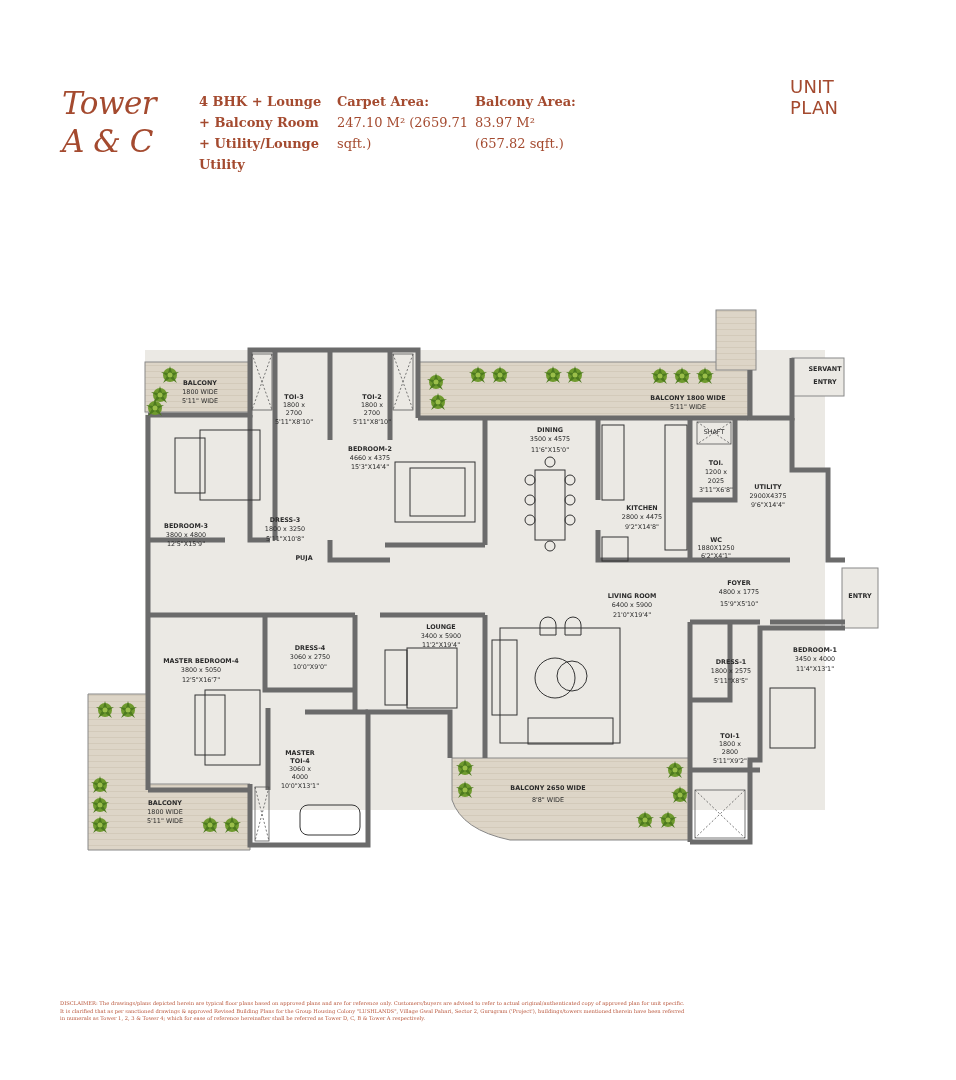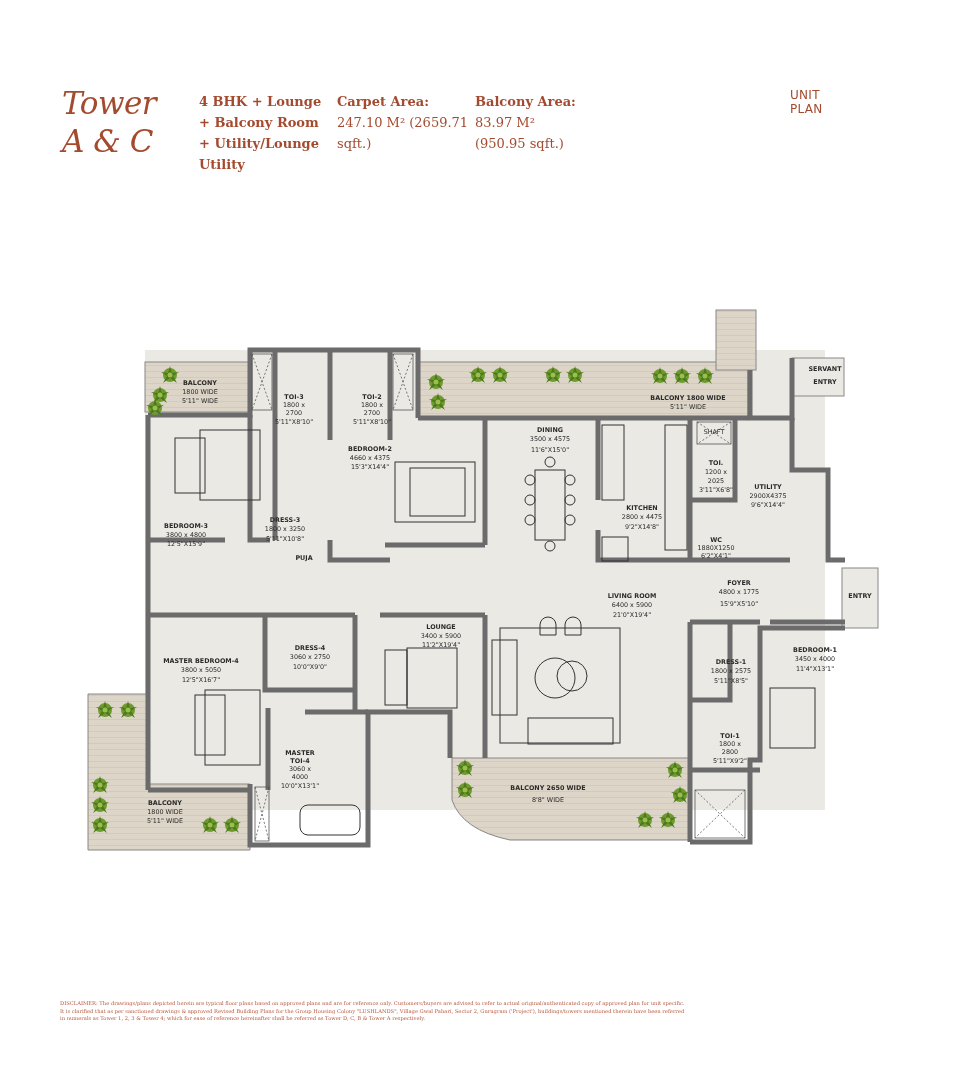--- a/index.html
+++ b/index.html
@@ -4,21 +4,21 @@
 <style>
   html,body{margin:0;padding:0;background:#ffffff;}
   body{width:956px;height:1080px;position:relative;overflow:hidden;font-family:"DejaVu Serif",serif;color:#a44a2f;}
   .hdr{position:absolute;top:0;left:0;width:760px;height:200px;}
   .tower{position:absolute;left:62px;top:84px;font-family:"DejaVu Serif",serif;font-style:italic;font-size:31px;line-height:38px;color:#a44a2f;letter-spacing:-0.5px;}
   .col{position:absolute;top:91px;font-size:13px;line-height:21px;color:#a44a2f;}
   .col .b{font-weight:bold;}
   .col1{left:199px;font-weight:bold;}
   .col2{left:337px;}
   .col3{left:475px;}
-  .unitplan{position:absolute;left:790px;top:88px;font-family:"DejaVu Sans",sans-serif;font-size:12px;color:#a44a2f;letter-spacing:0.3px;}
+  .unitplan{position:absolute;left:790px;top:76px;font-family:"DejaVu Sans",sans-serif;font-size:18px;color:#a44a2f;letter-spacing:0.3px;}
   .plan{position:absolute;left:0;top:0;}
   .lbl{font-family:"DejaVu Sans",sans-serif;font-size:6.4px;fill:#2b2b2b;text-anchor:middle;font-weight:bold;}
   .dim{font-family:"DejaVu Sans",sans-serif;font-size:6.4px;fill:#2b2b2b;text-anchor:middle;}
   .disc{position:absolute;left:60px;top:1000px;width:760px;font-family:"DejaVu Serif",serif;font-size:5.2px;line-height:7.6px;color:#b8553a;}
 </style>
 </head>
 <body>
 
 <div class="hdr">
   <div class="tower">
@@ -32,21 +32,21 @@
     <div>Utility</div>
   </div>
   <div class="col col2">
     <div class="b">Carpet Area:</div>
     <div>247.10 M² (2659.71</div>
     <div>sqft.)</div>
   </div>
   <div class="col col3">
     <div class="b">Balcony Area:</div>
     <div>83.97 M²</div>
-    <div>(950.95 sqft.)</div>
+    <div>(657.82 sqft.)</div>
   </div>
   <div class="unitplan">UNIT PLAN</div>
 </div>
 
 <svg class="plan" width="956" height="1080" viewBox="0 0 956 1080">
   <defs>
     <pattern id="deck" width="6" height="6" patternUnits="userSpaceOnUse">
       <rect width="6" height="6" fill="#ddd5c7"></rect>
       <line x1="0" y1="5.5" x2="6" y2="5.5" stroke="#ccc2b1" stroke-width="0.6"></line>
     </pattern>

